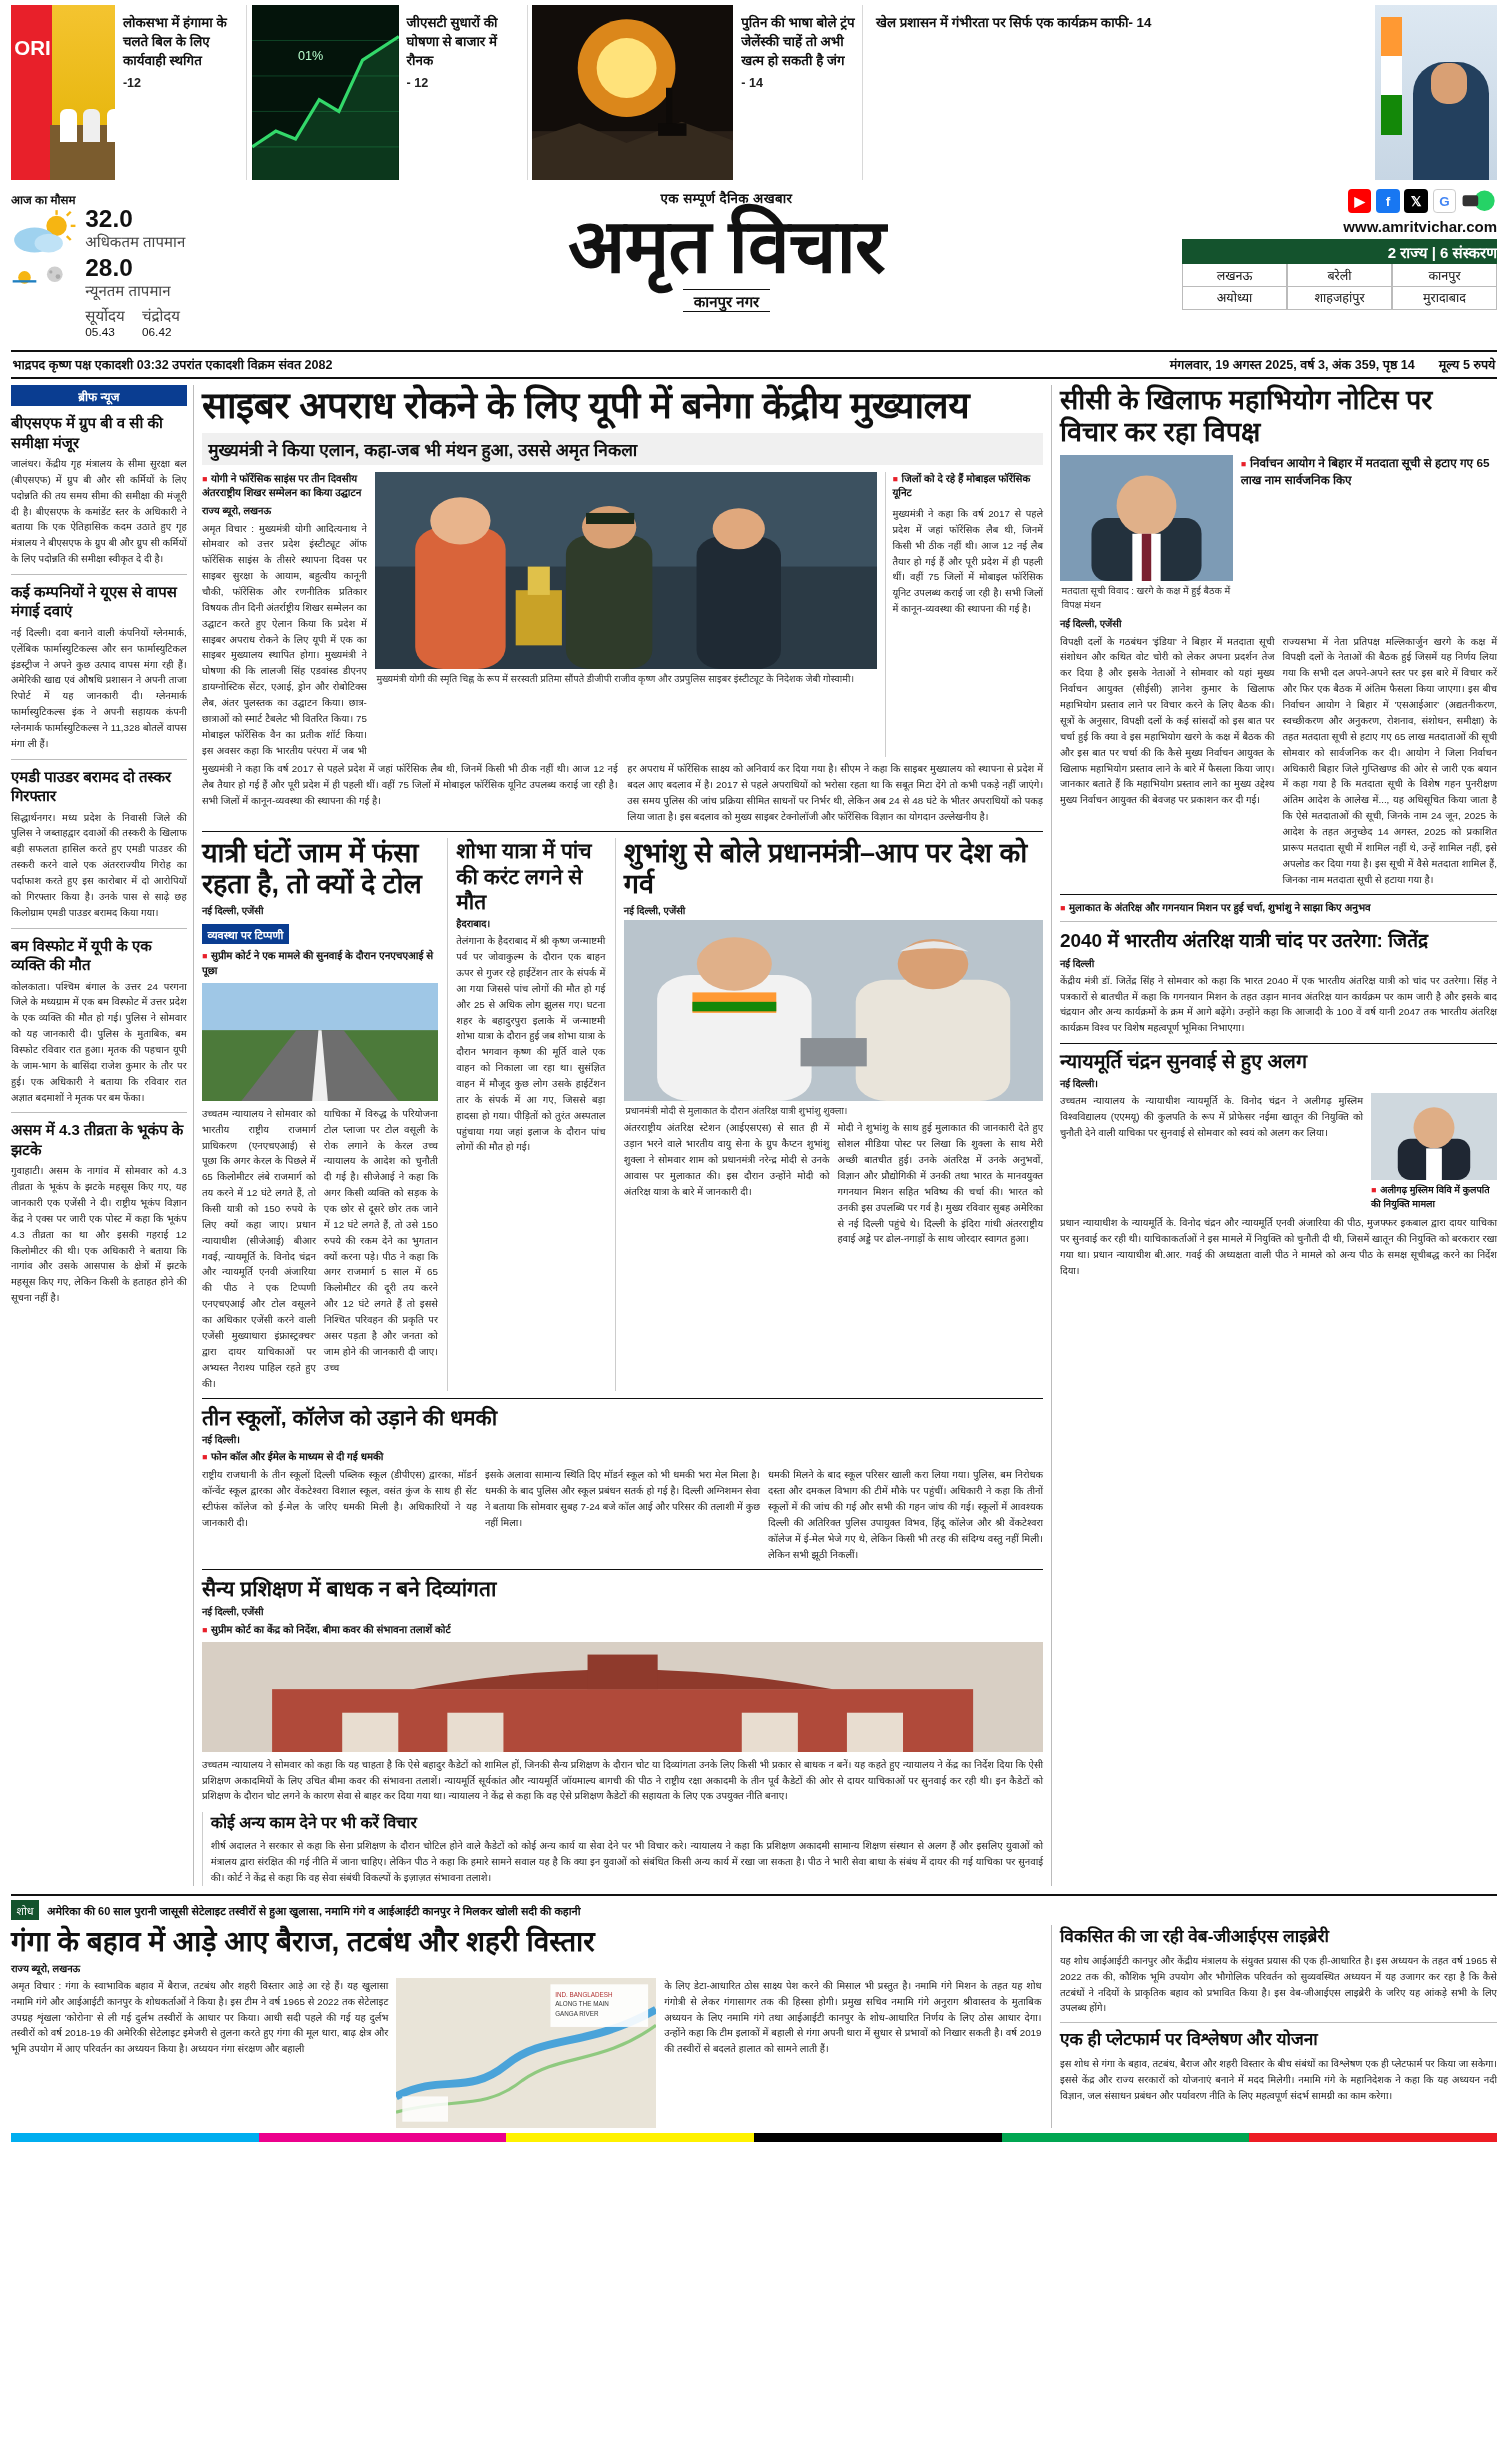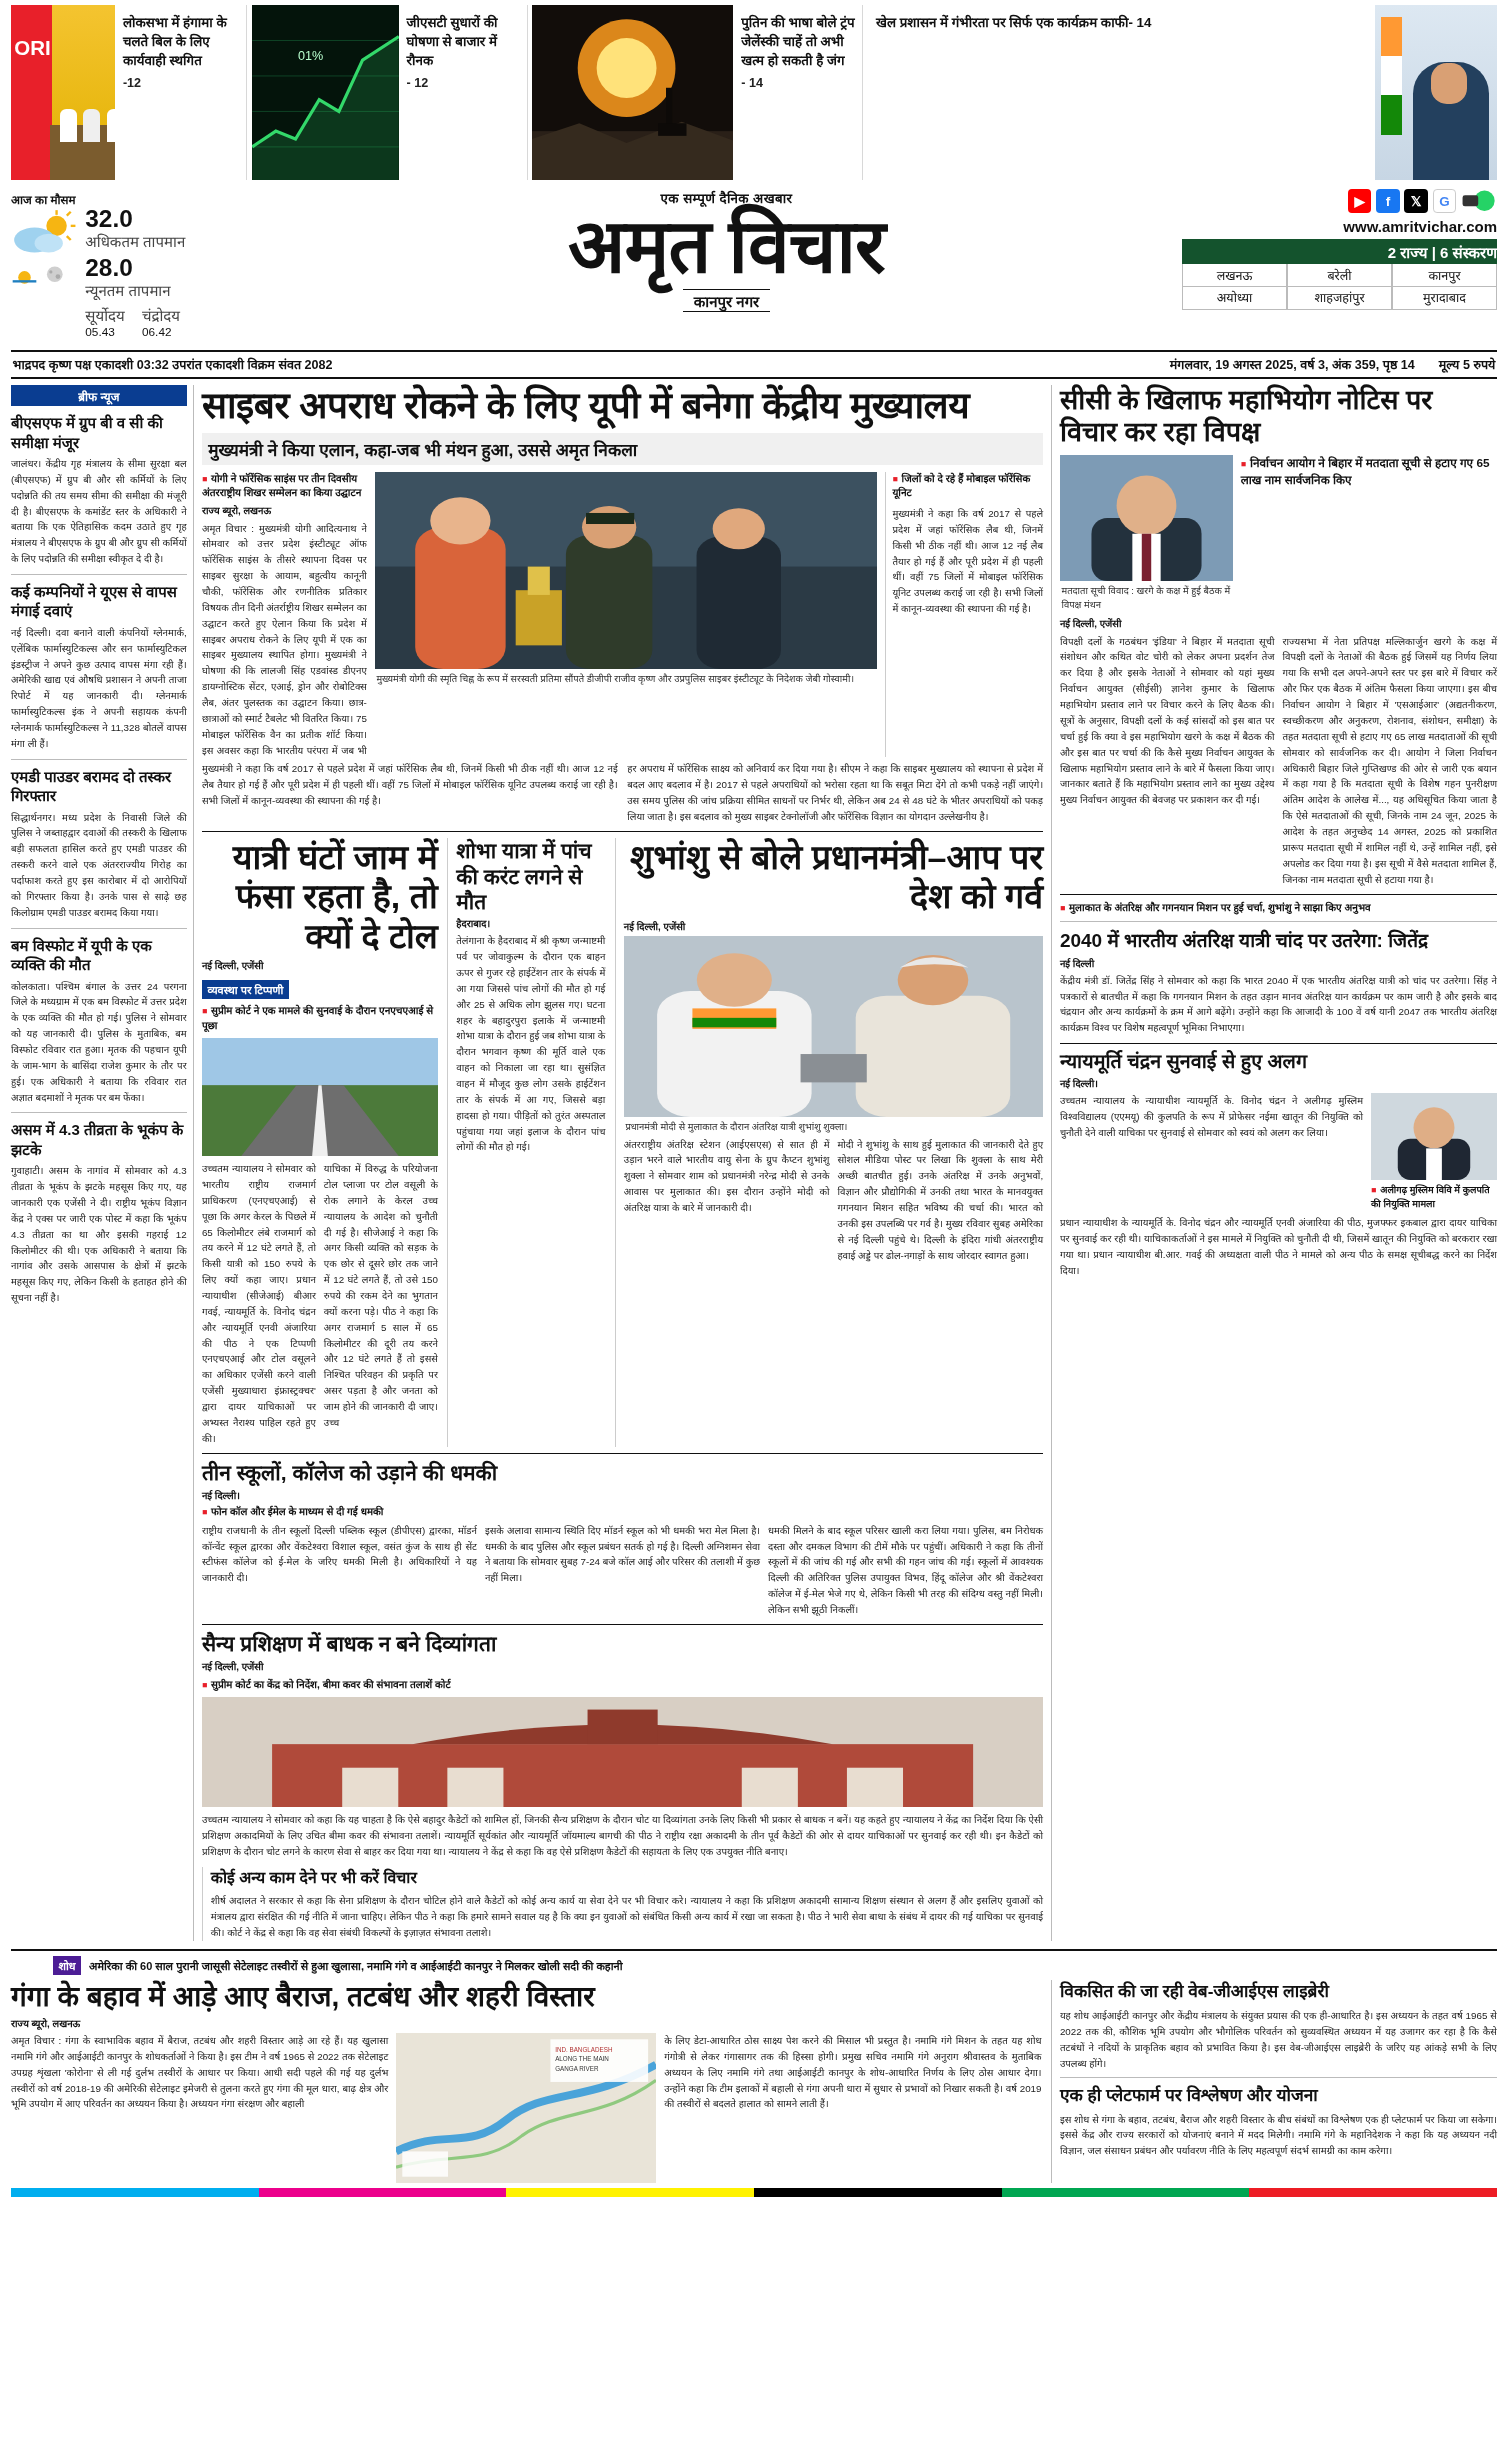--- a/index.html
+++ b/index.html
@@ -57,26 +57,26 @@
 
   .lead-h { font-size:37px; line-height:1.12; font-weight:bold; letter-spacing:-0.4px; }
   .lead-sub { font-size:17.3px; font-weight:bold; background:#f0f0f0; padding:4.7px 6.3px; margin-top:6.3px; }
 
   .cap { font-size:9.5px; color:#333; line-height:1.4; padding:3.2px 1.6px; }
   .photo { background:#8aa; position:relative; overflow:hidden; }
 
   .small-h { font-size:12.6px; font-weight:bold; line-height:1.35; }
   .txt { font-size:9.8px; line-height:1.62; text-align:justify; color:#222; }
   .byline { font-size:9.8px; font-weight:bold; margin:3.2px 0; }
-  .redbar { background:#4c1d95; color:#fff; font-size:11px; font-weight:bold; padding:2.4px 5.5px; display:inline-block;margin-left:42px; }
+  .redbar { background:#14532d; color:#fff; font-size:11px; font-weight:normal; padding:2.4px 5.5px; display:inline-block; }
   .bluebar { background:#0a3d91; color:#fff; font-size:11px; font-weight:bold; padding:2.4px 5.5px; display:inline-block; }
   .rule { border-top:1.6px solid #111; margin:6.3px 0; }
   .thin-rule { border-top:0.8px solid #bbb; margin:5.5px 0; }
 
-  .mid-head { font-size:34px; font-weight:bold; line-height:1.15;text-align:right; }
+  .mid-head { font-size:27px; font-weight:bold; line-height:1.15; }
   .right-head { font-size:27px; font-weight:bold; line-height:1.18; }
   .sec-head { font-size:21px; font-weight:bold; line-height:1.2; }
   .bullet { font-size:10.2px; font-weight:bold; line-height:1.45; }
   .bullet::before { content:"\25A0"; color:#e8202a; margin-right:3.9px; font-size:8.7px; }
 
   .bottom-strip { display:flex; height:9.5px; margin-top:4.7px; }
   .bottom-strip div { flex:1; }
 </style>
 </head>
 <body>

